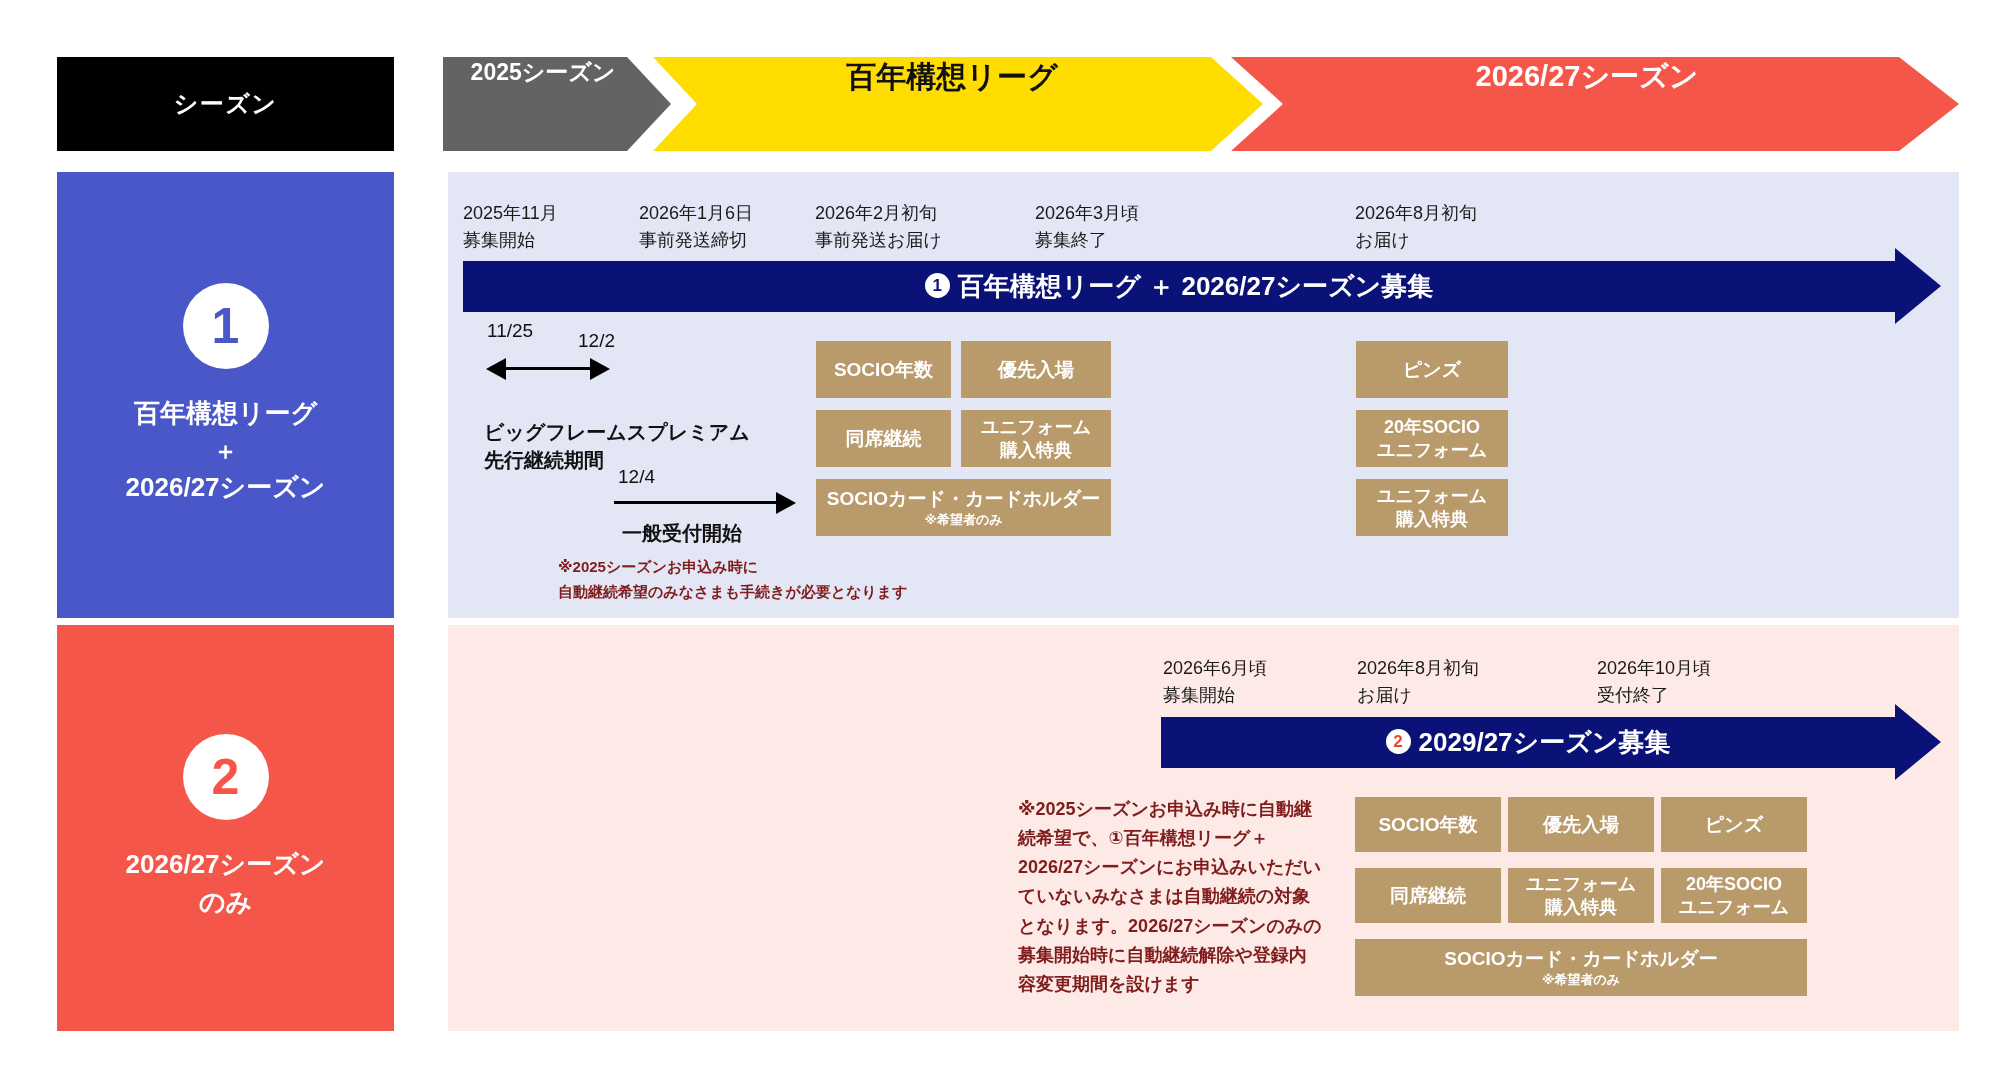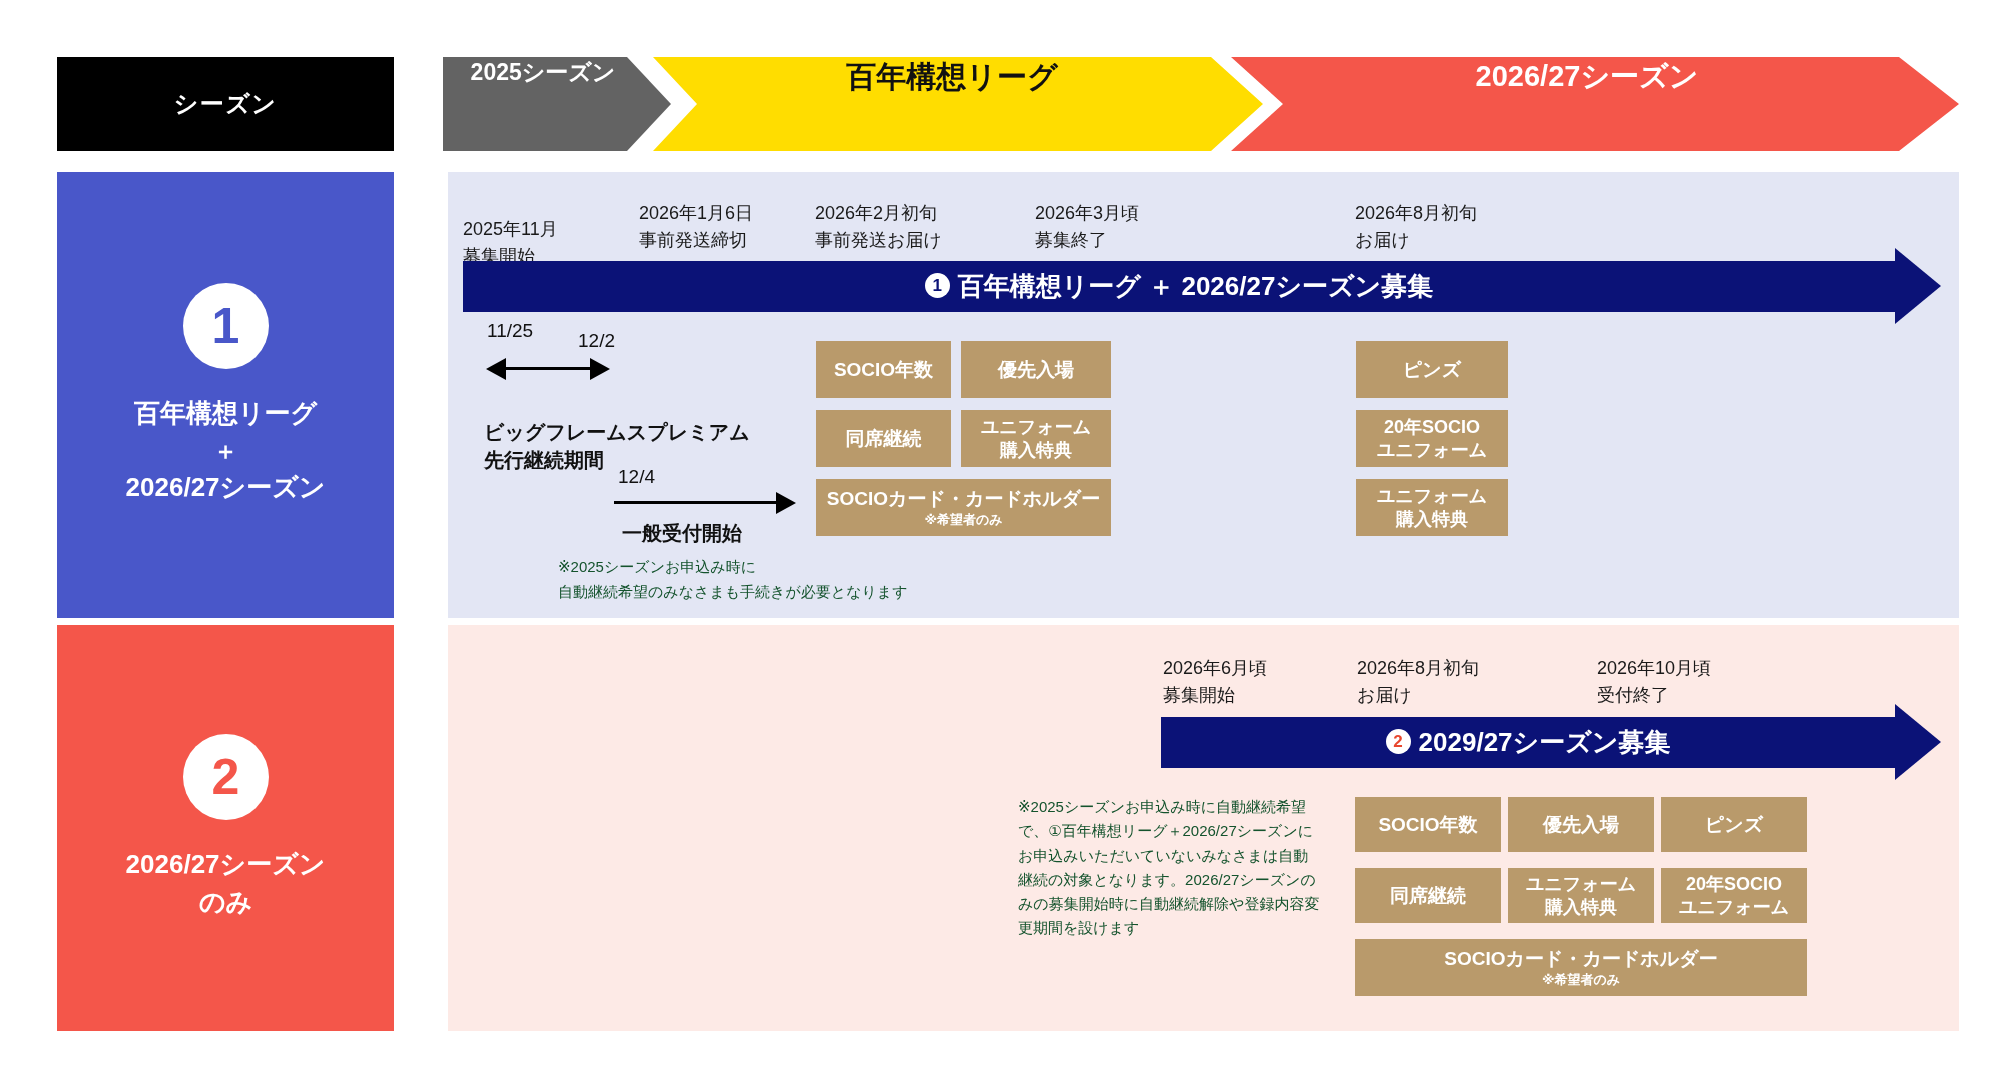--- a/index.html
+++ b/index.html
@@ -114,23 +114,23 @@
     display:flex;align-items:center;justify-content:center;
     text-align:center;font-weight:700;line-height:1.25;
     box-sizing:border-box;
   }
   .gold.sz1{font-size:19px;}
   .gold.sz2{font-size:18px;}
   .gold .sub{display:block;font-size:13px;font-weight:700;margin-top:2px;}
 
   
   .rednote{
-    color:#14532d;font-size:15px;line-height:1.65;font-weight:400;
-  }
-  .rednote.blk{width:305px;font-size:15px;line-height:1.62;}
+    color:#7f1d1d;font-size:15px;line-height:1.65;font-weight:700;
+  }
+  .rednote.blk{width:305px;font-size:18px;line-height:1.62;}
 </style>
 </head>
 <body>
 
 <div id="root">
 
   <div class="abs ctr hdr-season">
     <span>シーズン</span>
   </div>
 
@@ -152,21 +152,21 @@
     </div>
     <div class="label-txt">
       <span>百年構想リーグ</span>
       <span class="plus">＋</span>
       <span>2026/27シーズン</span>
     </div>
   </div>
 
   <div class="abs row1-panel"></div>
 
-  <div class="abs cap" style="left:463px;top:216px;">
+  <div class="abs cap" style="left:463px;top:200px;">
     <div>2025年11月</div>
     <div>募集開始</div>
   </div>
   <div class="abs cap" style="left:639px;top:200px;">
     <div>2026年1月6日</div>
     <div>事前発送締切</div>
   </div>
   <div class="abs cap" style="left:815px;top:200px;">
     <div>2026年2月初旬</div>
     <div>事前発送お届け</div>

